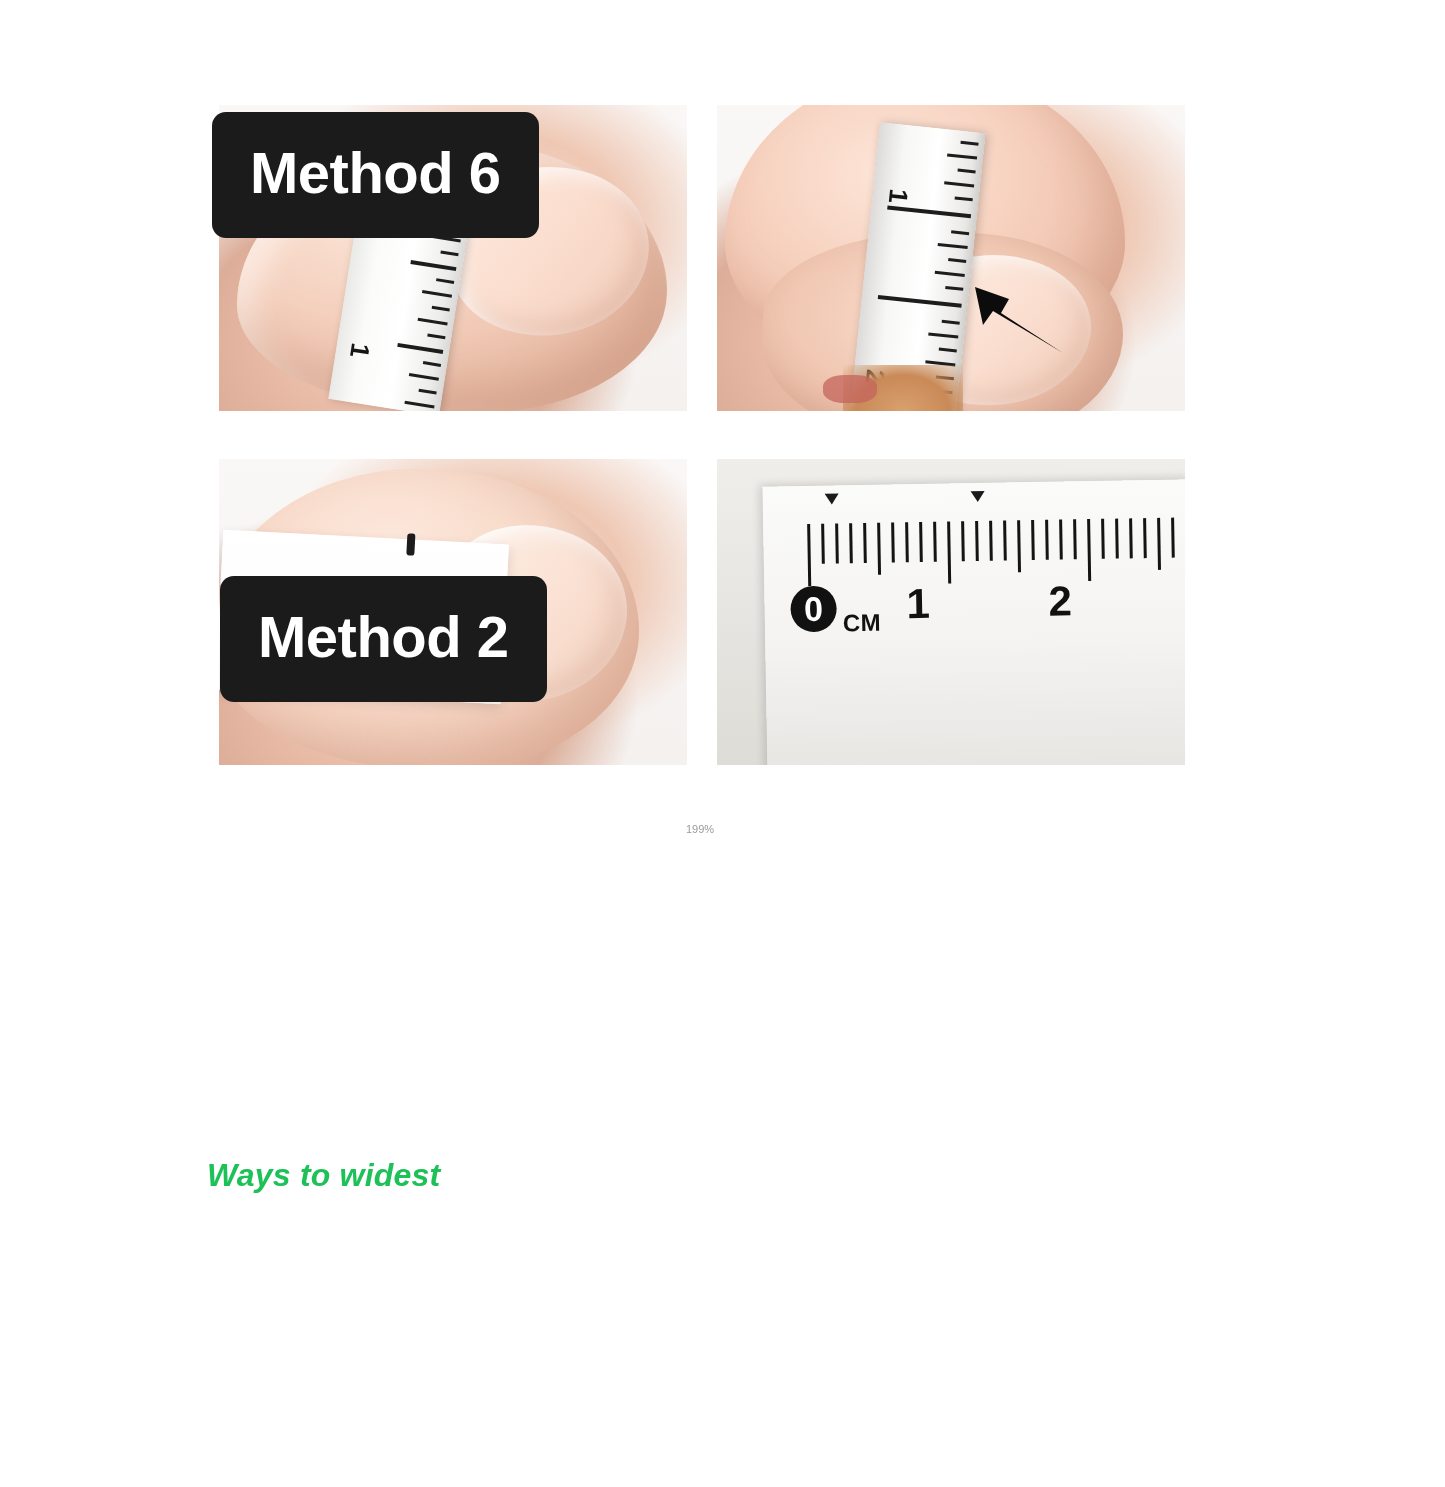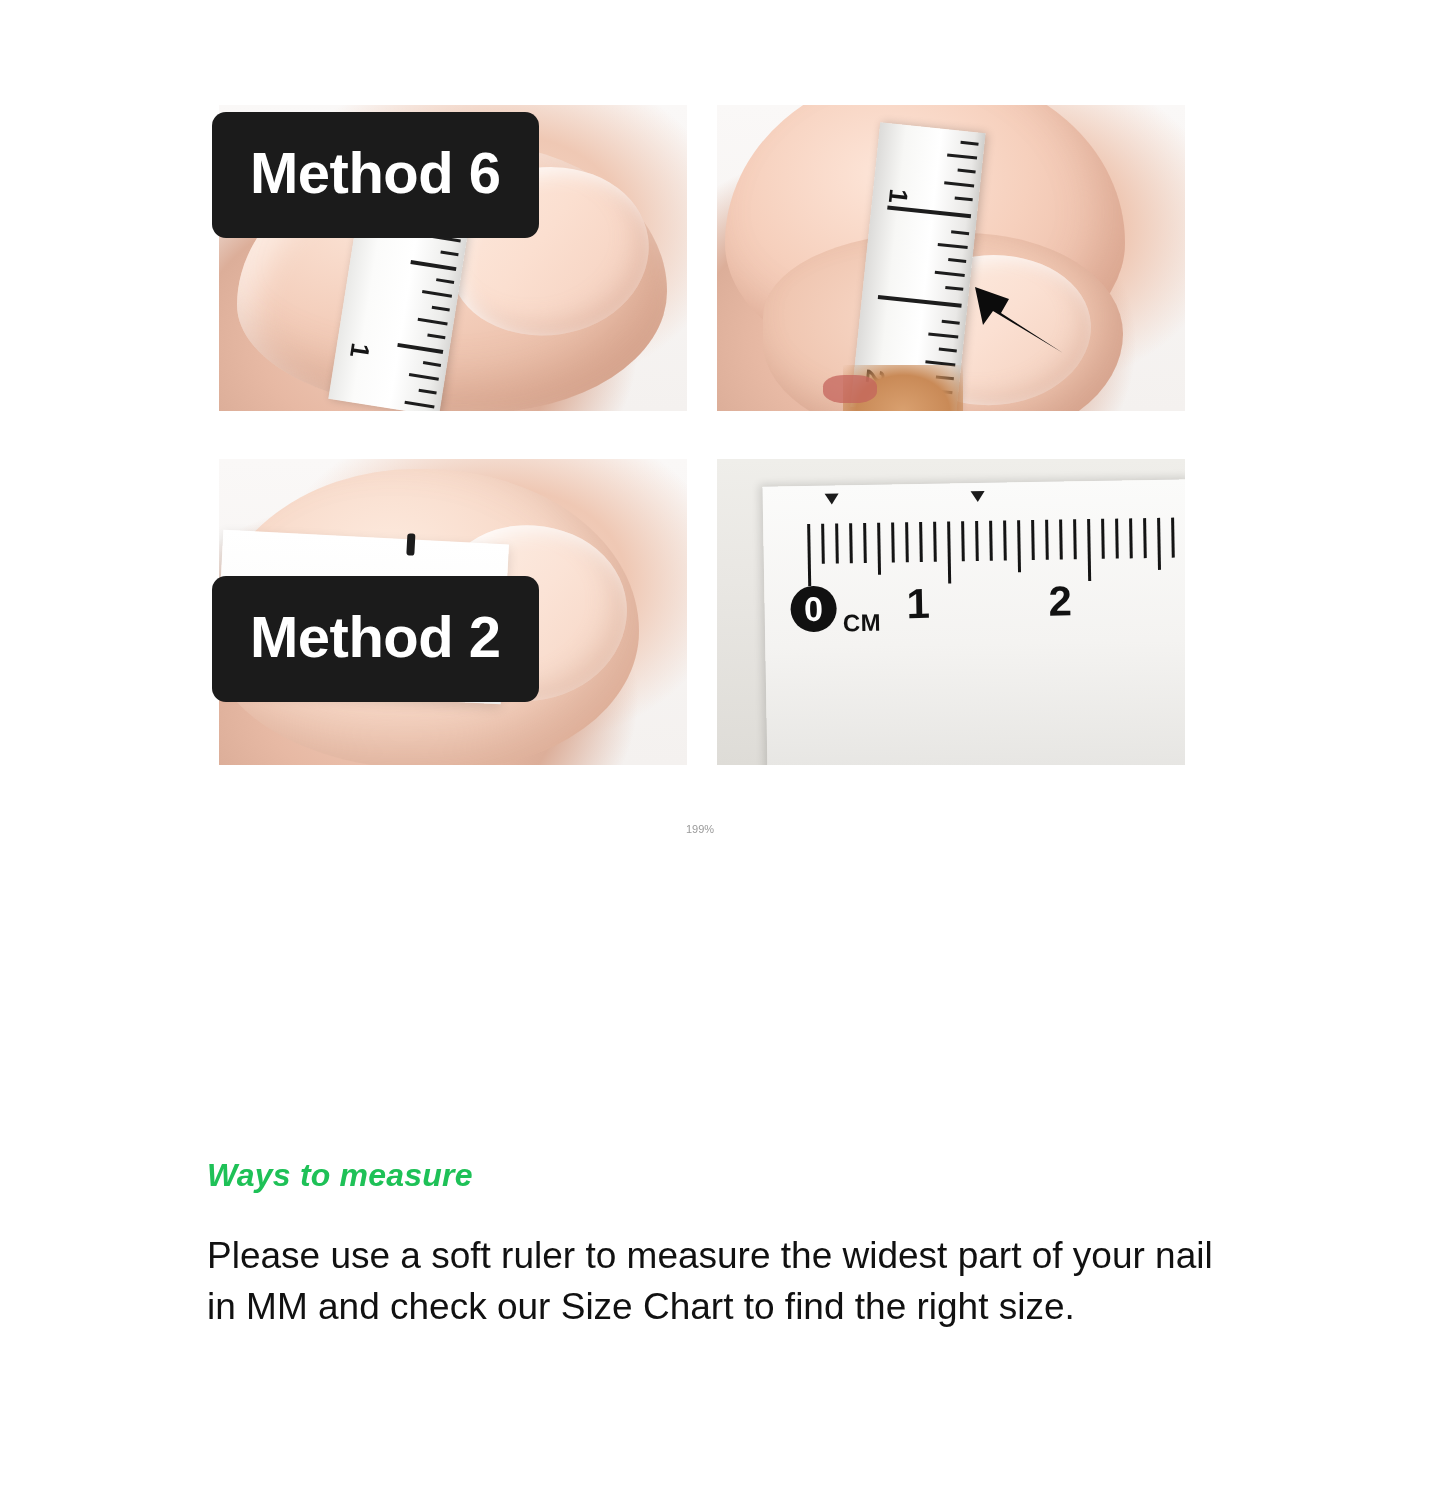--- a/index.html
+++ b/index.html
@@ -53,21 +53,21 @@
     border-radius: 14px;
     font-size: 58px;
     font-weight: 700;
     letter-spacing: -0.5px;
     line-height: 1;
     padding: 32px 38px 36px 38px;
     font-family: "Liberation Sans", sans-serif;
     white-space: nowrap;
   }
   .chip-1 { left: 212px; top: 112px; }
-  .chip-2 { left: 212px; top: 576px; }
+  .chip-2 { left: 220px; top: 576px; }
 
   
   .skin-base {
     position: absolute;
     inset: 0;
     background:
       radial-gradient(ellipse 260px 200px at 34% 78%, #f0c9b6 0%, #e7b9a4 45%, #dcae99 70%, rgba(220,174,153,0) 100%),
       radial-gradient(ellipse 230px 170px at 60% 40%, #f6d9c8 0%, #efc8b4 55%, rgba(239,200,180,0) 100%),
       linear-gradient(180deg, #faf8f7 0%, #f4f1ef 100%);
   }
@@ -482,17 +482,16 @@
   <div class="method-chip chip-1">
     <span>Method 6</span>
   </div>
   <div class="method-chip chip-2">
     <span>Method 2</span>
   </div>
 
   <div class="zoom-badge">199%</div>
 
   <div class="text-block">
-    <h2 class="heading">Ways to measure</h2>
-    <p class="body-text">Please use a soft ruler to measure the widest part of your nail in MM and check our Size Chart to find the right size.</p>
+    <h2 class="heading">Ways to widest</h2>
   </div>
 
 </div>
 
 </body></html>

